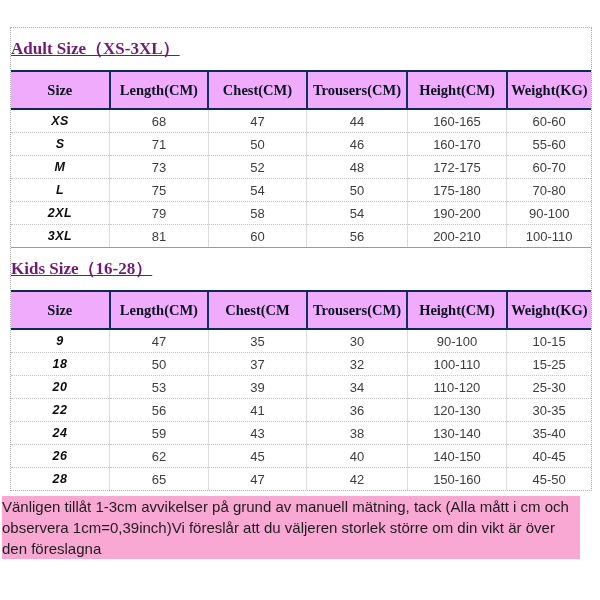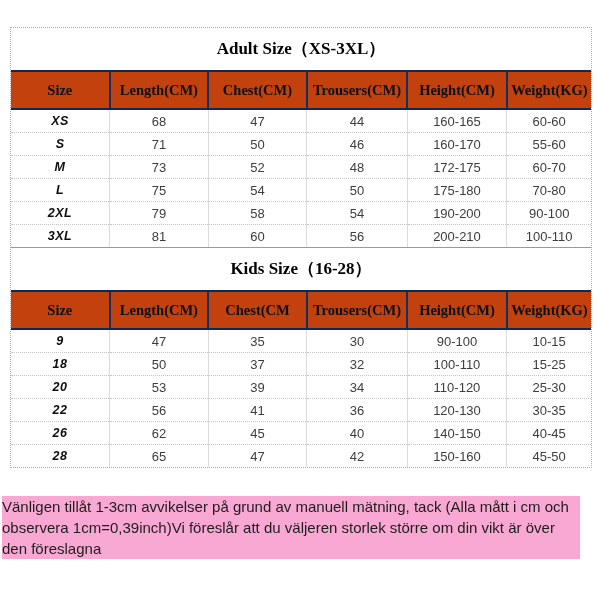--- a/index.html
+++ b/index.html
@@ -13,36 +13,36 @@
 
   .chart-frame {
     position: absolute;
     left: 10px; top: 27px; width: 580px;
     border: 1px dotted #ababab;
     background: #fff;
   }
 
   .tbl-title {
     height: 42px; line-height: 42px;
-    text-align: center;
     font-family: "Liberation Serif", serif;
     font-weight: bold;
     font-size: 17px;
-    color: #000000;
+    color: #701a75;
     background: #ffffff;
+    text-decoration: underline;
   }
   .kids-section { border-top: 1px solid #9a9a9a; }
 
   table {
     width: 100%;
     border-collapse: collapse;
     table-layout: fixed;
   }
   thead th {
-    background: #c2410c;
+    background: #f0abfc;
     border-top: 2px solid #0d2a52;
     border-bottom: 2px solid #0d2a52;
     border-left: 2px solid #12315e;
     height: 34px;
     font-family: "Liberation Serif", serif;
     font-weight: bold;
     font-size: 14.5px;
     color: #0a1220;
     overflow: hidden;
     white-space: nowrap;
@@ -210,20 +210,28 @@
             </tr>
             <tr data-name="table-row">
               <td data-name="size-cell">22</td>
               <td data-name="value-cell">56</td>
               <td data-name="value-cell">41</td>
               <td data-name="value-cell">36</td>
               <td data-name="value-cell">120-130</td>
               <td data-name="value-cell">30-35</td>
             </tr>
             <tr data-name="table-row">
+              <td data-name="size-cell">24</td>
+              <td data-name="value-cell">59</td>
+              <td data-name="value-cell">43</td>
+              <td data-name="value-cell">38</td>
+              <td data-name="value-cell">130-140</td>
+              <td data-name="value-cell">35-40</td>
+            </tr>
+            <tr data-name="table-row">
               <td data-name="size-cell">26</td>
               <td data-name="value-cell">62</td>
               <td data-name="value-cell">45</td>
               <td data-name="value-cell">40</td>
               <td data-name="value-cell">140-150</td>
               <td data-name="value-cell">40-45</td>
             </tr>
             <tr data-name="table-row">
               <td data-name="size-cell">28</td>
               <td data-name="value-cell">65</td>

